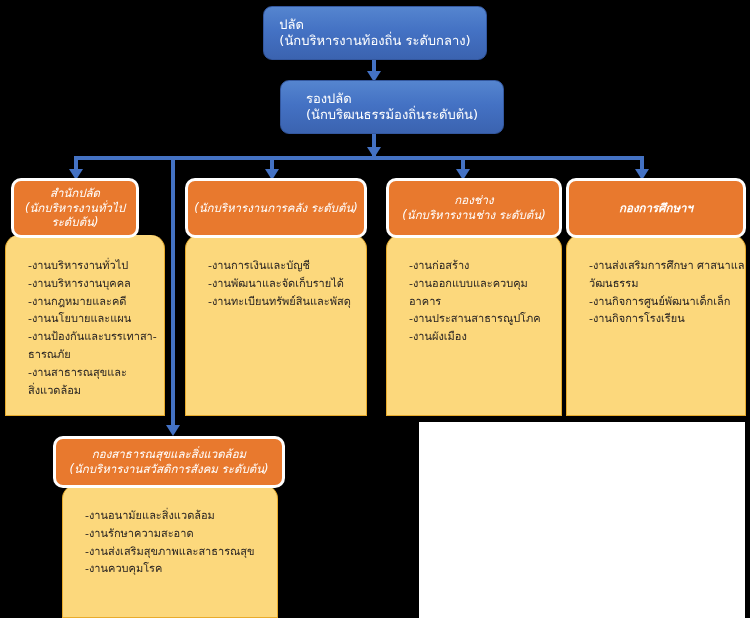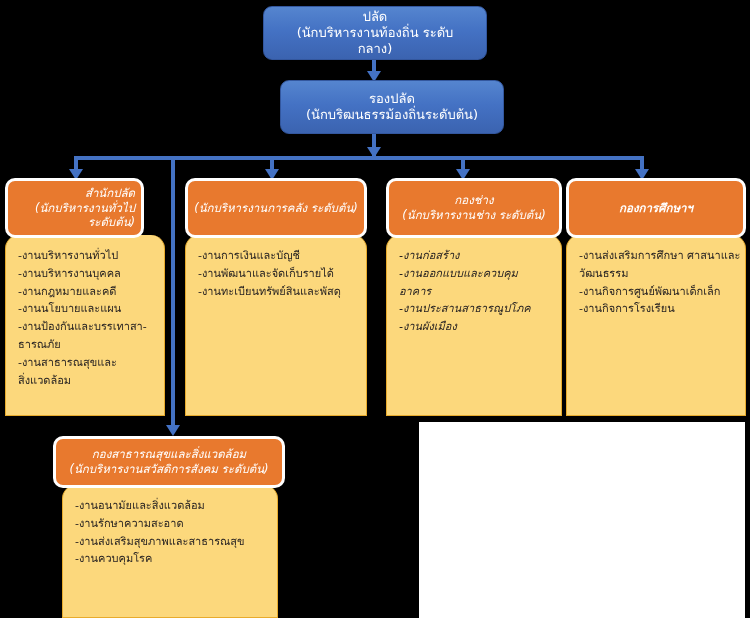--- a/index.html
+++ b/index.html
@@ -13,23 +13,22 @@
   .white-panel{position:absolute;background:#fff;}
 
   
   .blue-box{
     position:absolute;
     background:linear-gradient(180deg,#5585cf 0%,#4472c4 45%,#3b63b0 100%);
     border:1px solid #33579e;
     border-radius:9px;
     color:#fff;
     display:flex;align-items:center;justify-content:center;
-    text-align:center;
     box-sizing:border-box;
-    padding:4px 16px;
+    padding:4px 8px;
   }
   .blue-box .lines{line-height:1.25;font-size:13px;}
 
   
   .vline,.hline{position:absolute;background:#4472c4;}
   .arrow-down{
     position:absolute;width:0;height:0;
     border-left:7px solid transparent;
     border-right:7px solid transparent;
     border-top:11px solid #4472c4;
@@ -53,31 +52,31 @@
     position:absolute;
     background:#fcd87c;
     border:1px solid #e8ab2c;
     border-top:none;
     border-radius:14px 14px 0 0;
     box-sizing:border-box;
     z-index:2;
     overflow:hidden;
   }
   .body ul{
-    list-style:none;margin:0;padding:12px;
+    list-style:none;margin:16px;padding:6px;
   }
   .body li{
     color:#231f20;
     font-size:11px;
     line-height:1.62;
     white-space:nowrap;
   }
   .pad-top-1{padding-top:14px;padding-left:11px;}
   .pad-top-2{padding-top:50px;padding-left:11px;}
-  .pad-top-3{padding-top:42px;padding-left:11px;font-style:italic;}
+  .pad-top-3{padding-top:42px;padding-left:11px;}
   .pad-top-4{padding-top:32px;padding-left:11px;}
   .pad-top-5{padding-top:20px;padding-left:13px;}
 </style>
 </head>
 <body>
 
 <div id="stage">
 
   <div class="white-panel" style="left:419px;top:422px;width:326px;height:196px;"></div>
 
@@ -111,21 +110,21 @@
 
   <div class="vline" style="left:461px;top:156px;width:4px;height:18px;"></div>
   <div class="arrow-down" style="left:456px;top:169px;"></div>
 
   <div class="vline" style="left:640px;top:156px;width:4px;height:18px;"></div>
   <div class="arrow-down" style="left:635px;top:169px;"></div>
 
   <div class="vline" style="left:171px;top:156px;width:4px;height:274px;"></div>
   <div class="arrow-down" style="left:166px;top:425px;"></div>
 
-  <div class="head" style="left:5px;top:178px;width:139px;height:60px;text-align:right;">
+  <div class="head" style="left:11px;top:178px;width:128px;height:60px;">
     <div>
       <div>สำนักปลัด</div>
       <div>(นักบริหารงานทั่วไป ระดับต้น)</div>
     </div>
   </div>
   <div class="body" style="left:5px;top:235px;width:160px;height:181px;">
     <ul class="pad-top-1">
       <li>-งานบริหารงานทั่วไป</li>
       <li>-งานบริหารงานบุคคล</li>
       <li>-งานกฎหมายและคดี</li>

